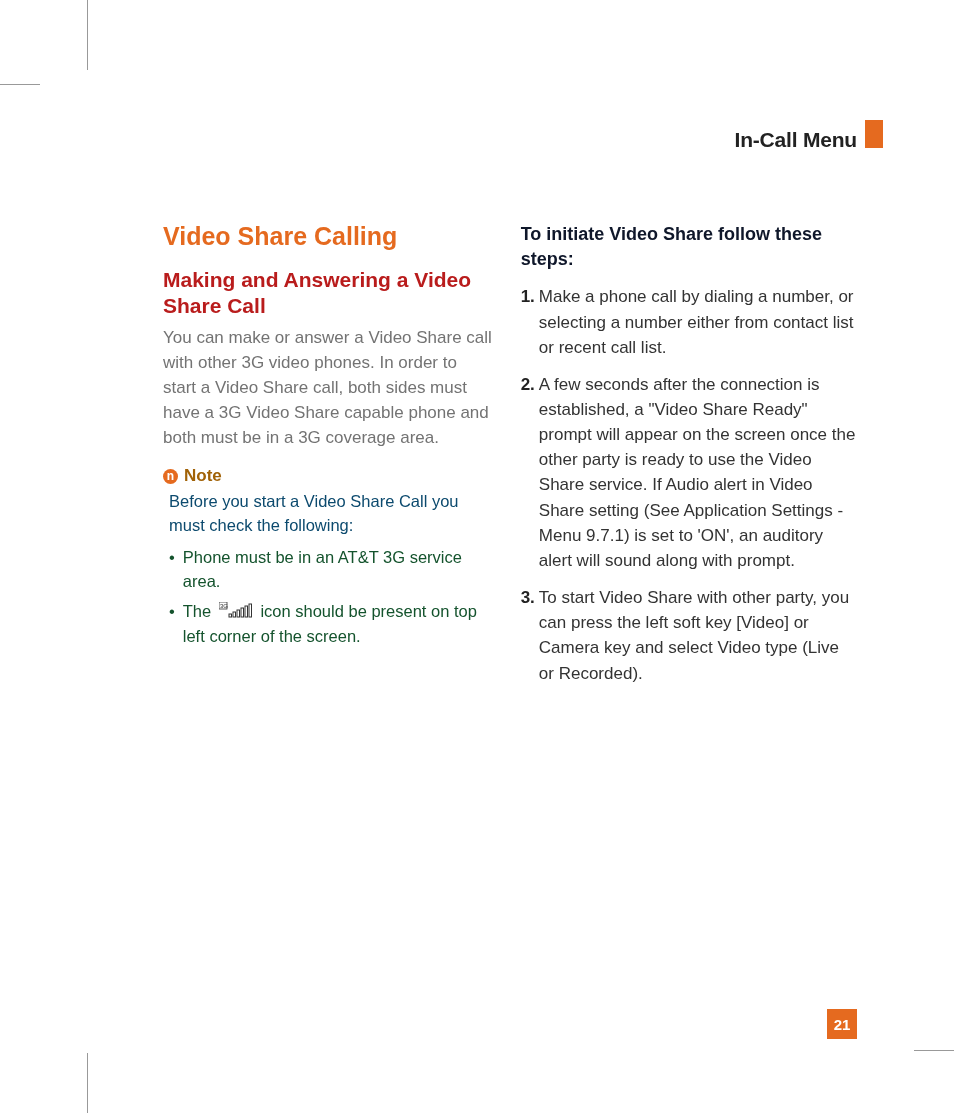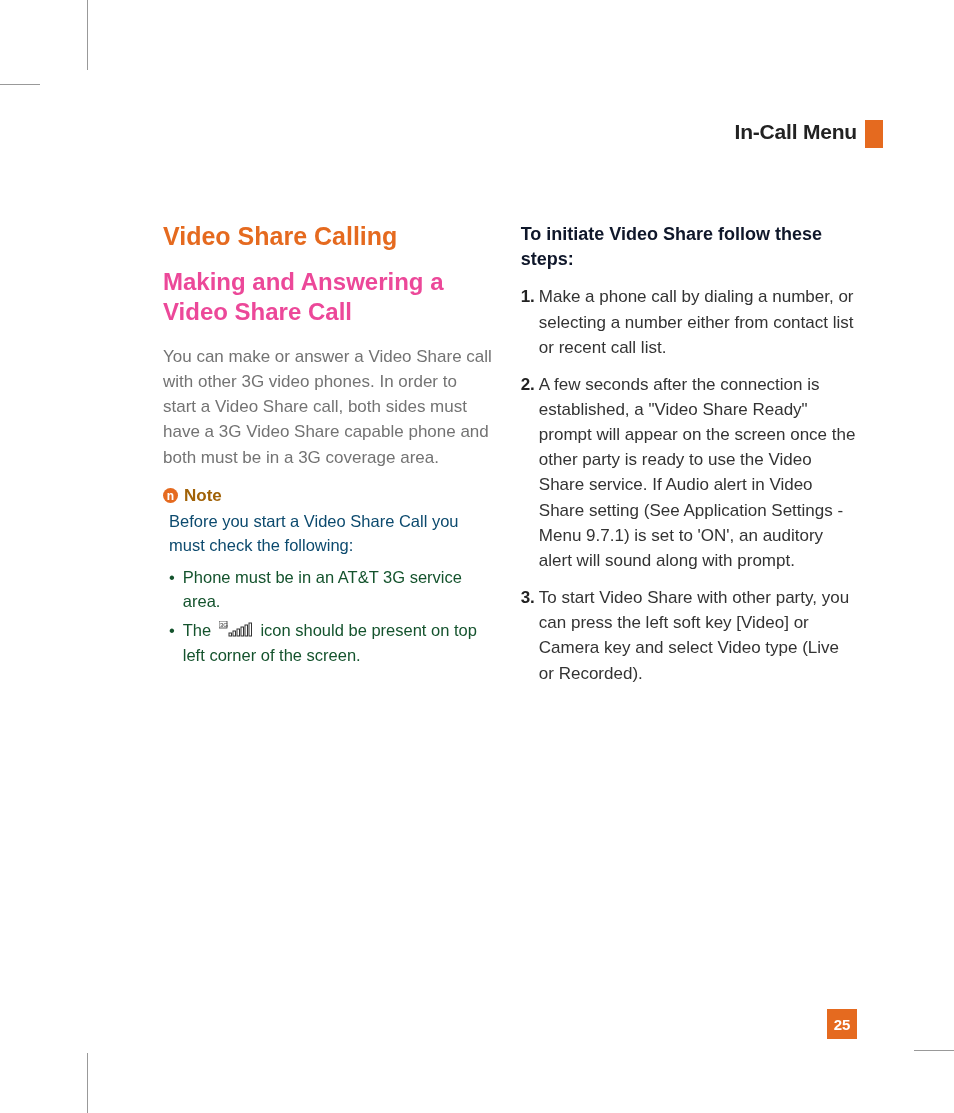--- a/index.html
+++ b/index.html
@@ -21,21 +21,21 @@
       position: absolute;
       left: 87px;
       top: 84px;
       width: 844px;
       height: 965px;
     }
 
     .header {
       position: absolute;
       right: 74px;
-      top: 36px;
+      top: 44px;
     }
     .header-title {
       font-size: 21px;
       font-weight: 700;
       color: #222;
       font-family: "Arial Narrow", Arial, sans-serif;
       font-stretch: condensed;
       letter-spacing: -0.2px;
     }
     .header-tab {
@@ -66,25 +66,25 @@
 
     .topic-title {
       color: #e56a1f;
       font-size: 25px;
       font-weight: 700;
       margin-bottom: 16px;
       font-family: "Arial Narrow", Arial, sans-serif;
       font-stretch: condensed;
     }
     .sub-title {
-      font-size: 24px;
-      font-weight: 700;
-      color: #ec4899;
+      font-size: 21px;
+      font-weight: 700;
+      color: #b91c1c;
       line-height: 1.25;
-      margin-bottom: 17px;
+      margin-bottom: 5px;
       font-family: "Arial Narrow", Arial, sans-serif;
       font-stretch: condensed;
     }
     .body-text {
       font-size: 17px;
       color: #737373;
       line-height: 1.48;
       font-family: "Arial Narrow", Arial, sans-serif;
       font-stretch: condensed;
       margin-bottom: 16px;
@@ -261,16 +261,16 @@
         <li>
           <span class="step-num">3.</span>
           <span class="step-body">To start Video Share with other party, you can press the left soft key [Video] or Camera key and select Video type (Live or Recorded).</span>
         </li>
       </ol>
     </div>
 
   </div>
 
   <div class="page-num-badge">
-    <span>25</span>
+    <span>21</span>
   </div>
 
 </div>
 
 </body></html>

